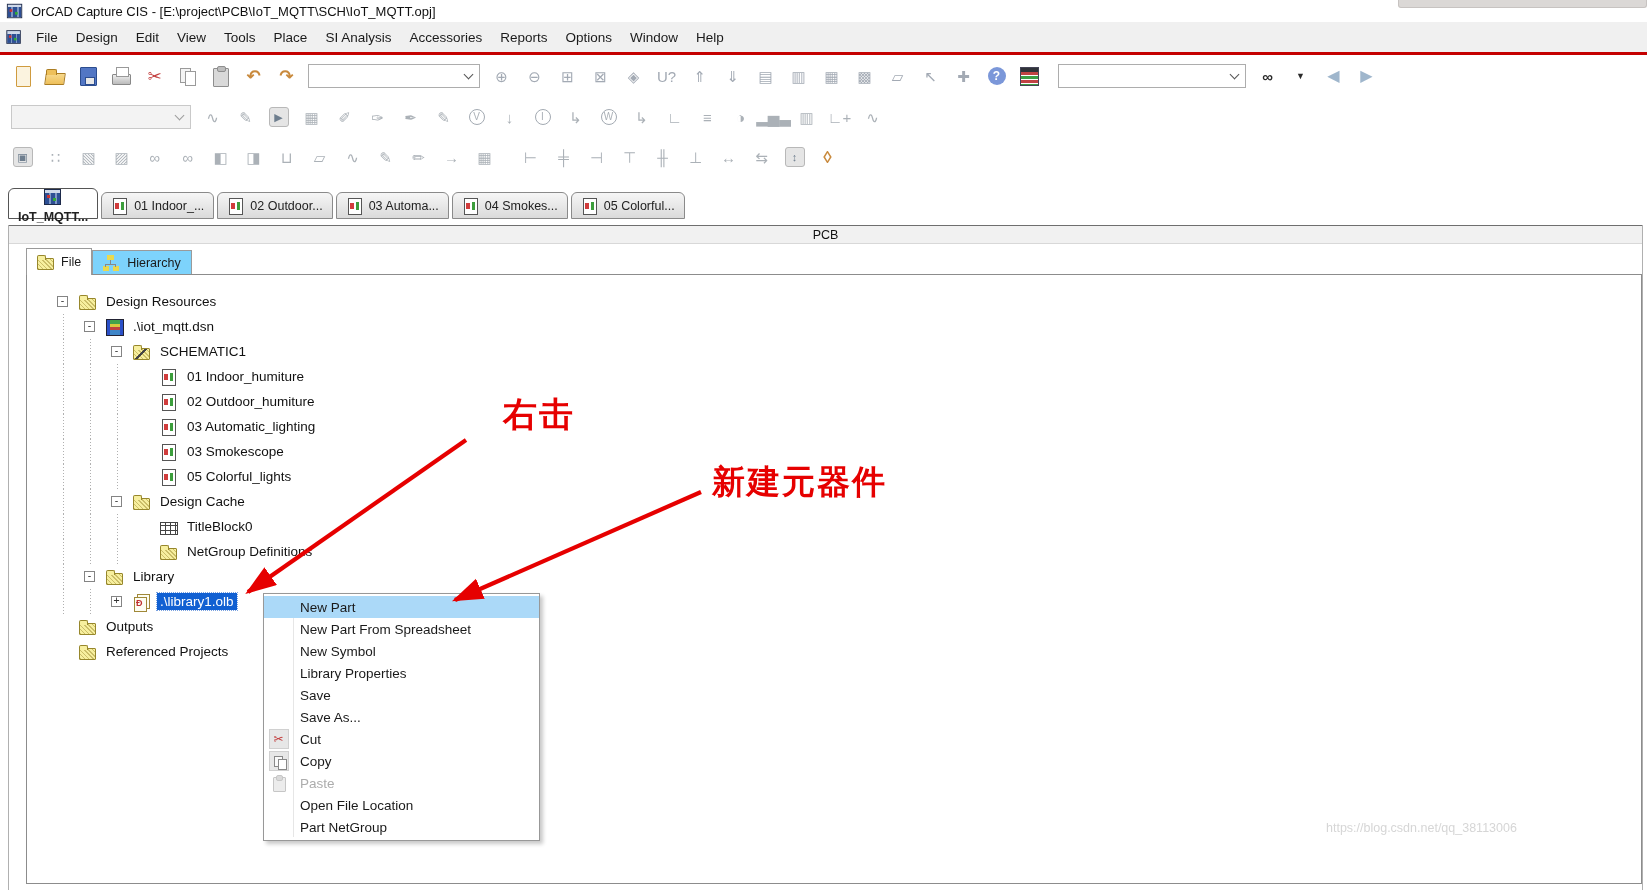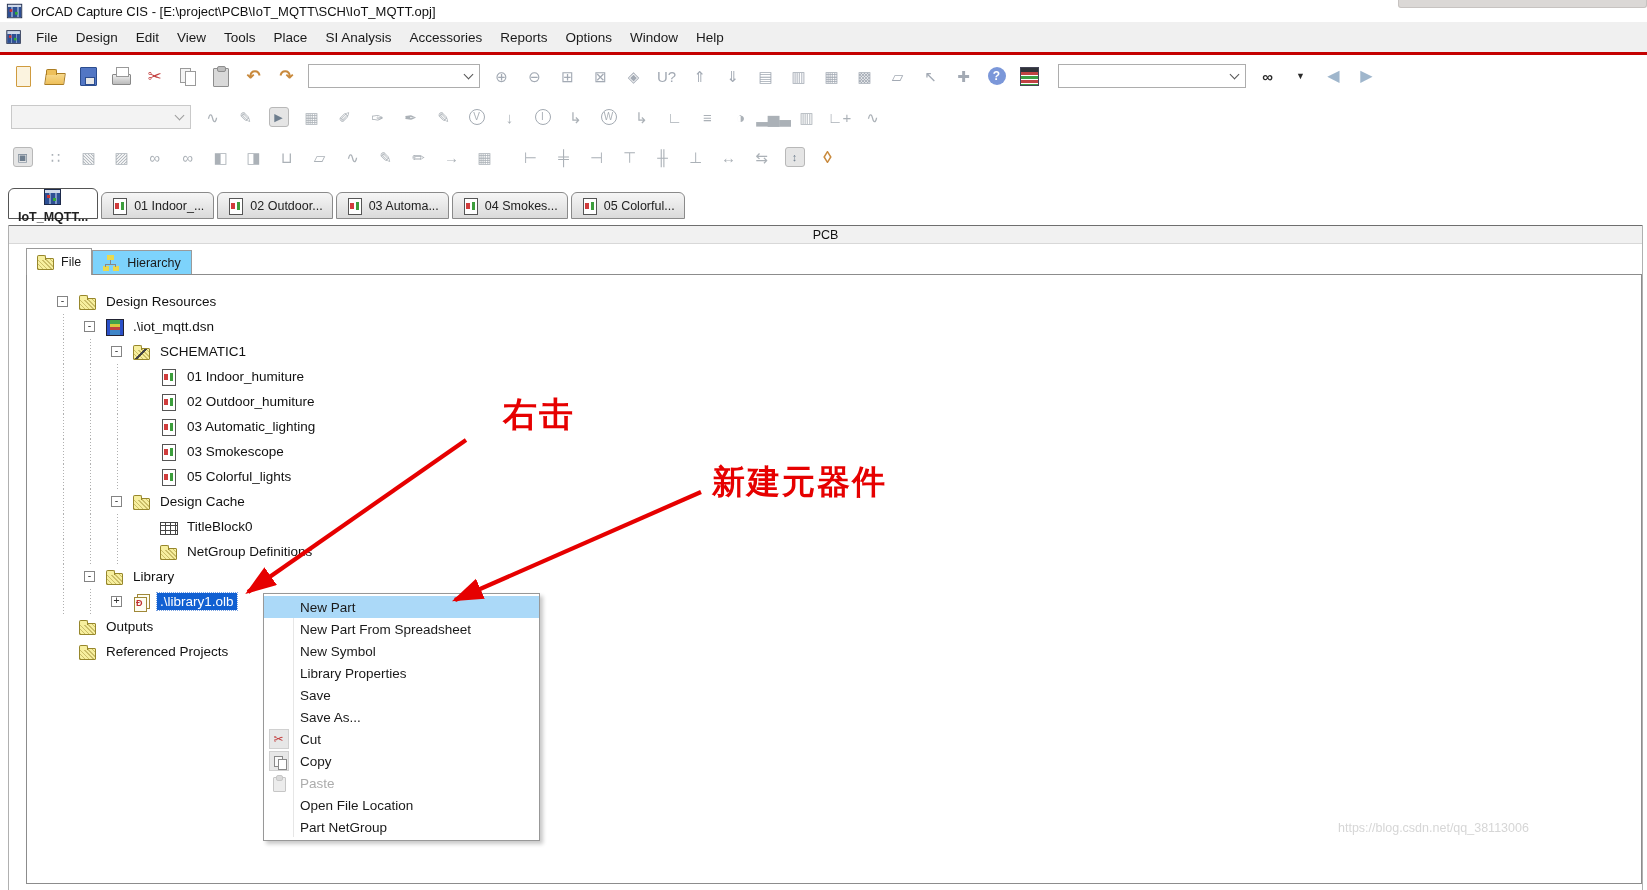--- a/index.html
+++ b/index.html
@@ -143,21 +143,21 @@
   .mi-copy::after { content:""; position:absolute; left:8px; top:7px; width:7px; height:9px; background:#fff; border:1px solid #888; }
   .mi-paste { opacity:.55; }
   .mi-paste::before { content:""; position:absolute; left:4px; top:4px; width:11px; height:13px; background:#ddd; border:1px solid #999; border-radius:1px; }
   .mi-paste::after { content:""; position:absolute; left:7px; top:2px; width:5px; height:4px; background:#bbb; border:1px solid #999; border-radius:2px; }
 
   
   .anno { position:absolute; color:#e60000; font-weight:bold; z-index:6; letter-spacing:2px; }
   .anno1 { left:463px; top:392px; font-size:34px;margin-left:40px; }
   .anno2 { left:712px; top:460px; font-size:33px; }
   #arrows { position:absolute; left:0; top:0; width:1647px; height:890px; pointer-events:none; z-index:6; }
-  .watermark { position:absolute; left:1326px; top:821px; font-size:12.5px; color:#d6d6d6; z-index:2;margin-left:12px; }
+  .watermark { position:absolute; left:1326px; top:821px; font-size:12.5px; color:#d6d6d6; z-index:2; }
 </style>
 </head>
 <body>
 
 <div id="app">
 
   <div class="titlebar">
     <span class="ti ti-pm" style="transform:scale(.9)"></span>
     <span class="title">OrCAD Capture CIS - [E:\project\PCB\IoT_MQTT\SCH\IoT_MQTT.opj]</span>
   </div>

